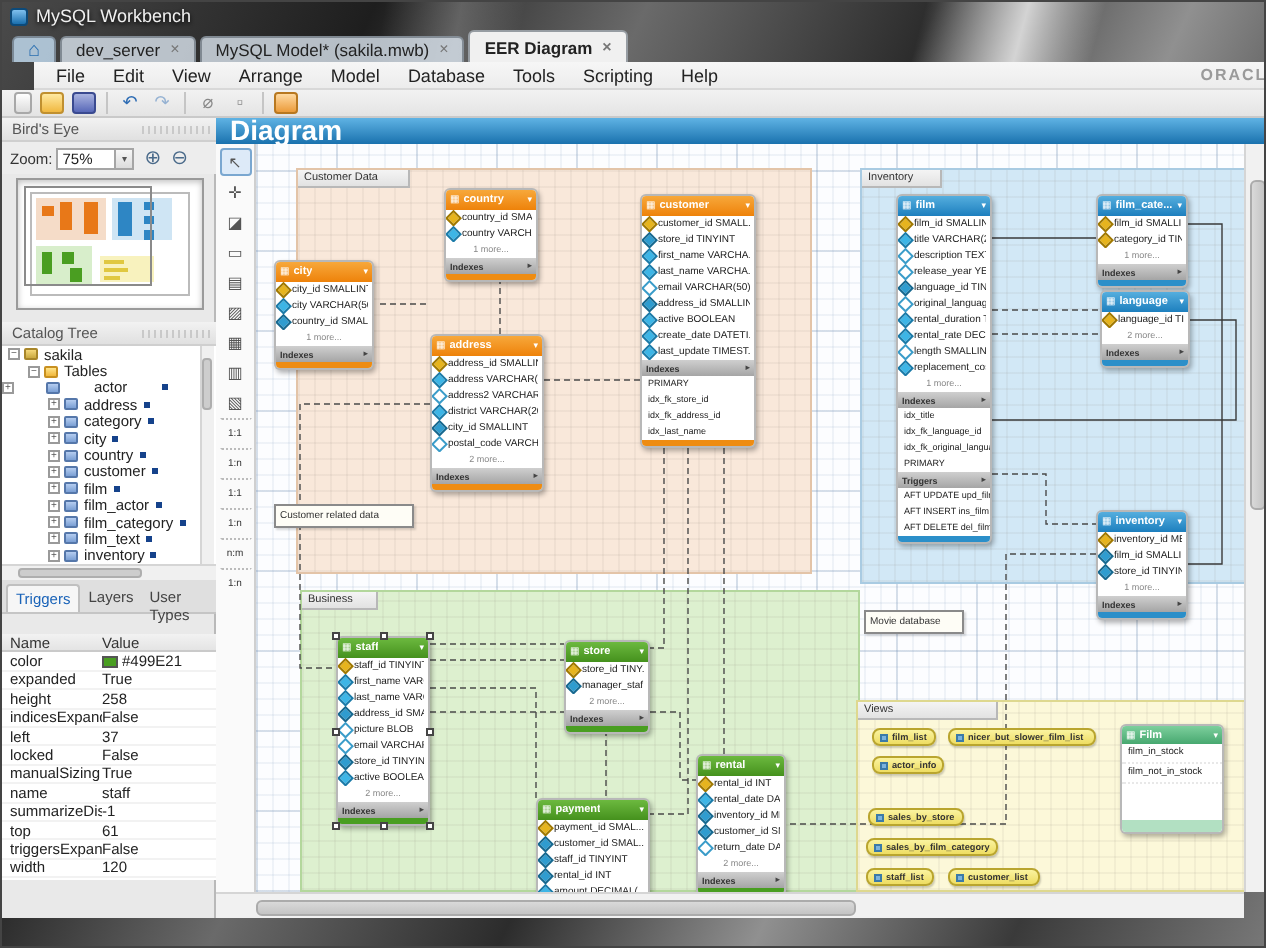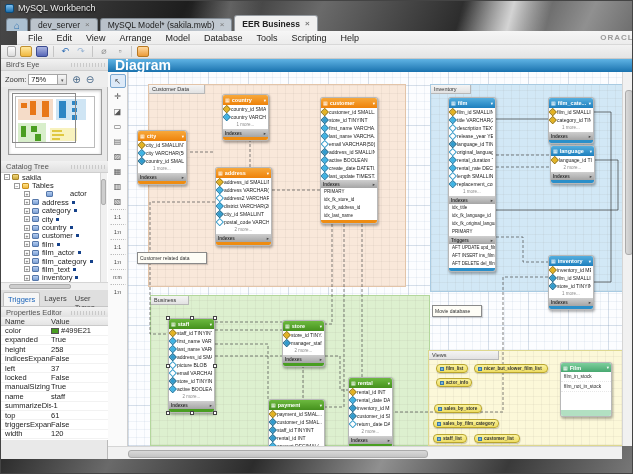--- a/index.html
+++ b/index.html
@@ -140,21 +140,21 @@
     <div id="tabs" style="display:flex;align-items:flex-end;">
         <div class="tab">
           <span>dev_server</span>
           <span class="tabclose">×</span>
         </div>
         <div class="tab">
           <span>MySQL Model* (sakila.mwb)</span>
           <span class="tabclose">×</span>
         </div>
         <div class="tab active">
-          <span>EER Business</span>
+          <span>EER Diagram</span>
           <span class="tabclose">×</span>
         </div>
       </div>
   </div>
 
   <div class="menubar">
     <div id="menu" style="display:flex;">
         <div class="menuitem">File</div>
         <div class="menuitem">Edit</div>
         <div class="menuitem">View</div>
@@ -219,21 +219,21 @@
         <div class="trow" style="padding-left: 3px;">
           <span class="texp">−</span>
           <span class="tico tico-db"></span>
           <span>sakila</span>
         </div>
         <div class="trow" style="padding-left: 13px;">
           <span class="texp">−</span>
           <span class="tico tico-folder"></span>
           <span>Tables</span>
         </div>
-        <div class="trow" style="padding-left: 23px; gap: 14px;">
+        <div class="trow" style=" gap: 14px;">
           <span class="texp">+</span>
           <span class="tico tico-table"></span>
           <span>actor</span>
           <span class="bullet"></span>
         </div>
         <div class="trow" style="padding-left: 23px;">
           <span class="texp">+</span>
           <span class="tico tico-table"></span>
           <span>address</span>
           <span class="bullet"></span>
@@ -295,21 +295,20 @@
       </div>
     <div class="treevsb"></div>
     <div class="treevsbt"></div>
     <div class="treehsb"></div>
     <div class="treehsbt"></div>
     <div class="stabs" id="stabs">
         <div class="stab active">Triggers</div>
         <div class="stab">Layers</div>
         <div class="stab">User Types</div>
       </div>
-    <div class="panelhdr prophdr">Properties Editor</div>
     <div class="props" id="props">
         <div class="prow phead">
           <span class="pc1">Name</span>
           <span class="pc2">Value</span>
         </div>
         <div class="prow">
           <span class="pc1">color</span>
           <span class="pc2"><span class="sw" style="background: rgb(73, 158, 33);"></span>#499E21</span>
         </div>
         <div class="prow">

